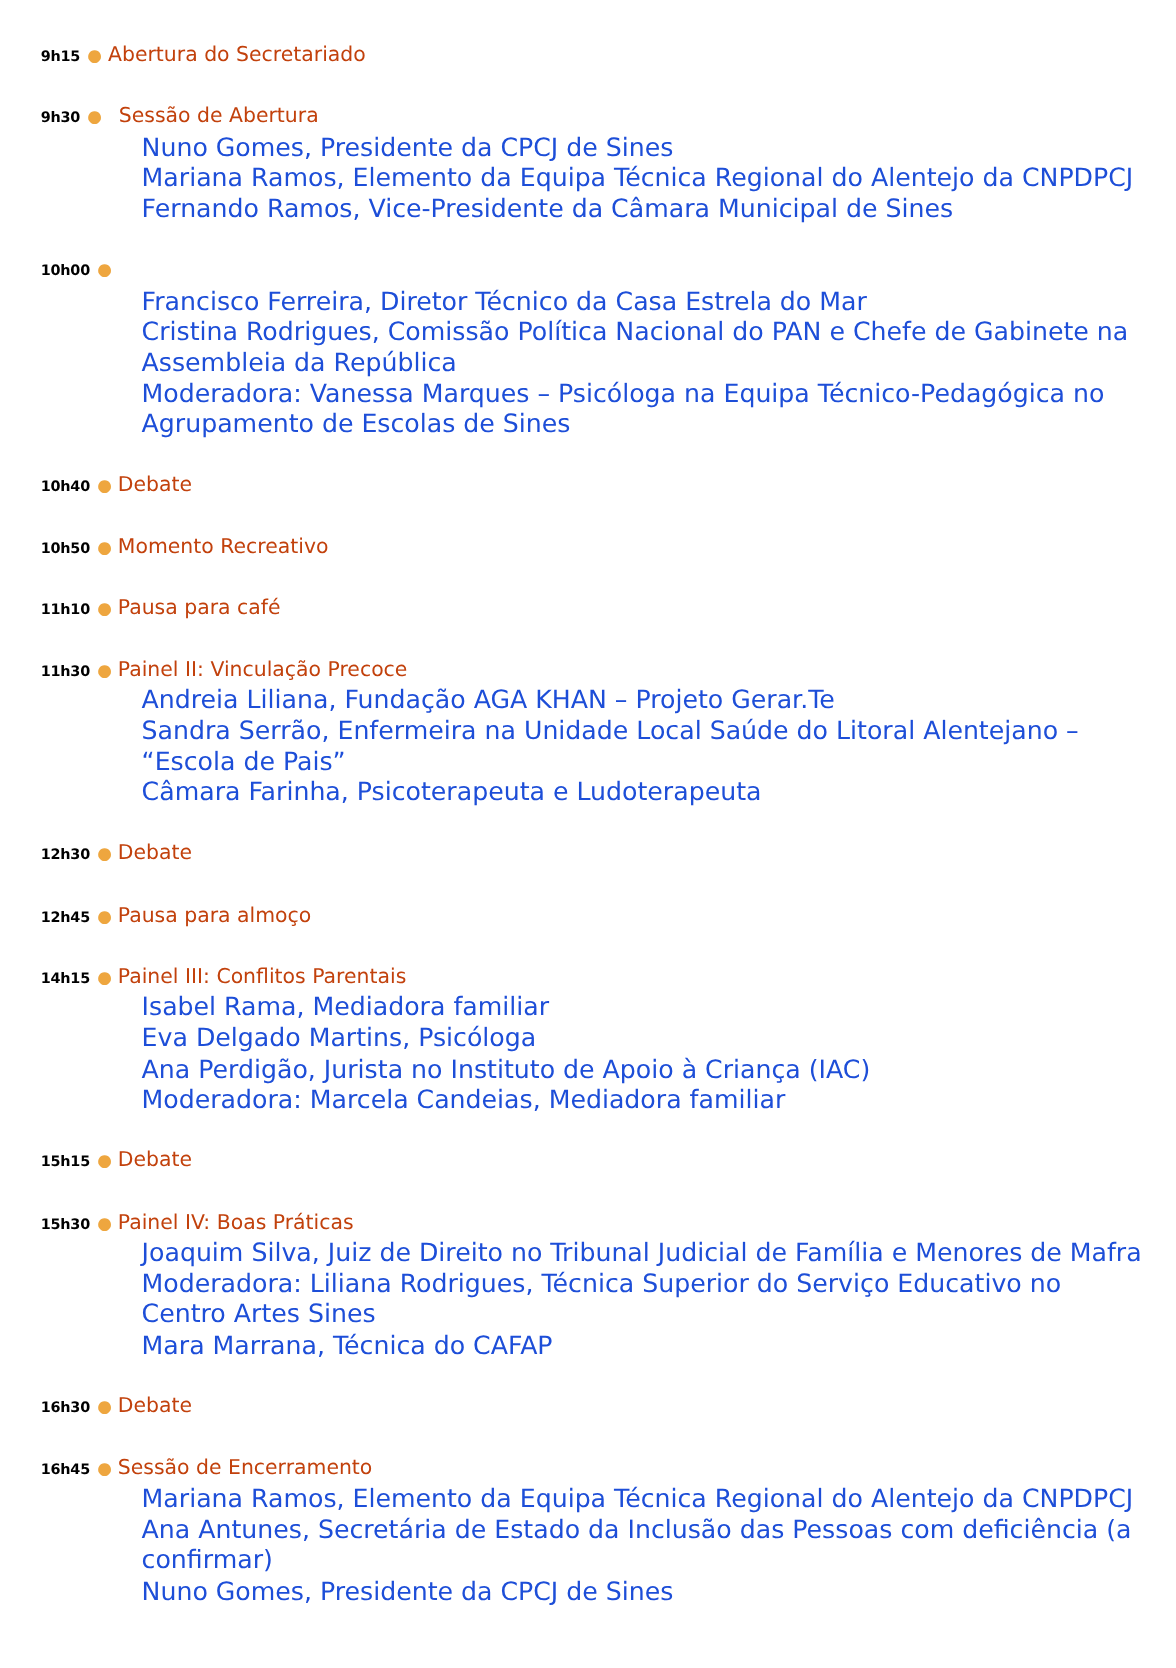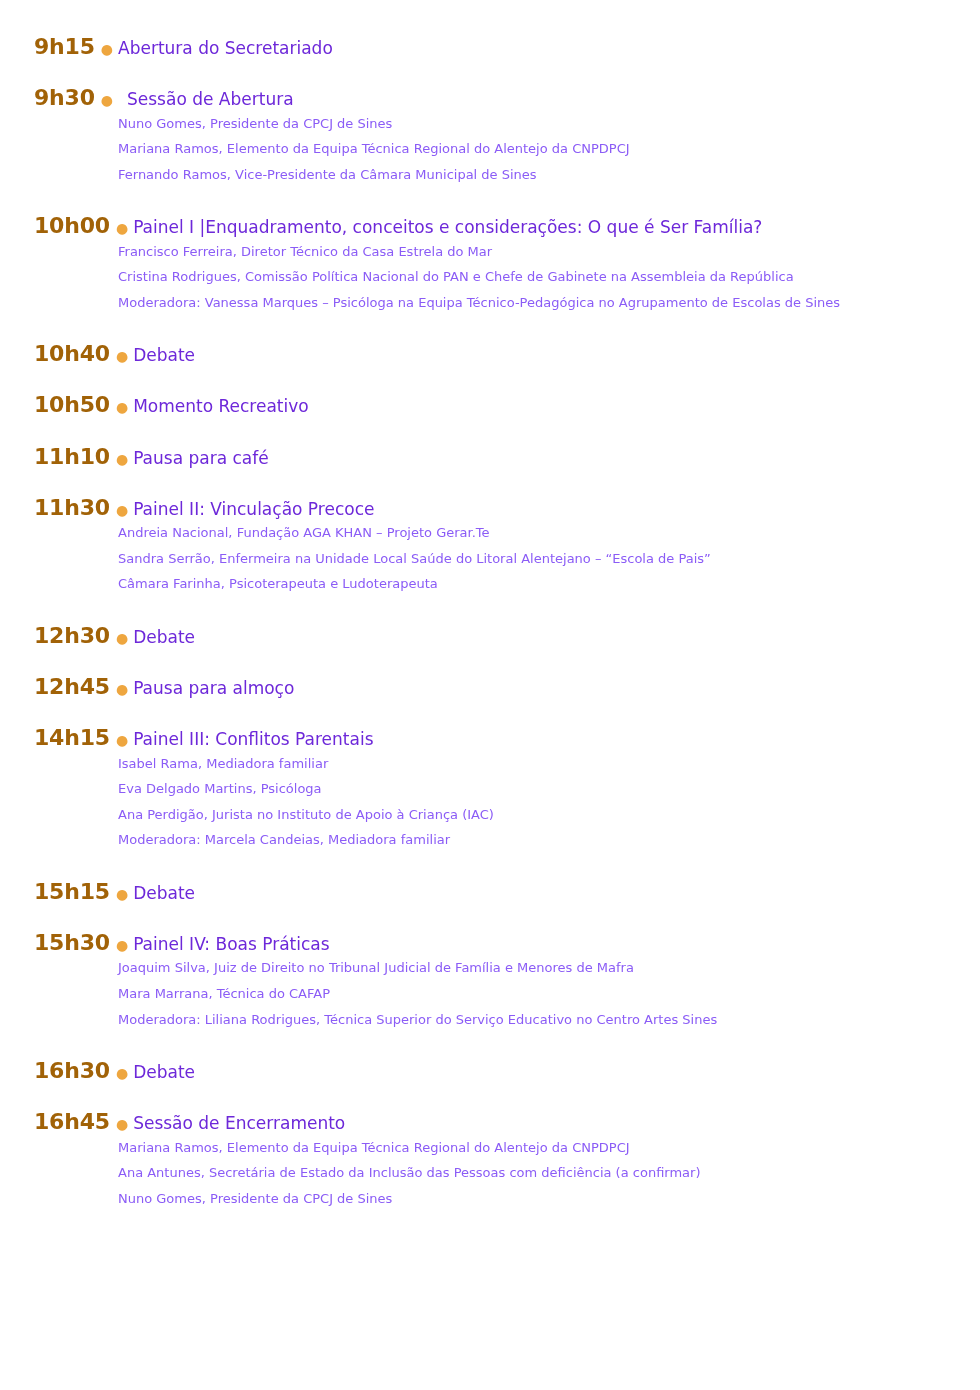--- a/index.html
+++ b/index.html
@@ -26,45 +26,45 @@
     }
     .slot-head {
       display: flex;
       align-items: baseline;
       height: 25.6px;
       line-height: 25.6px;
       font-size: 17px;
       white-space: nowrap;
     }
     .time {
-      color: #a16207;
+      color: #000000;
       font-weight: bold;
-      font-size: 22px;
+      font-size: 12px;
       letter-spacing: -0.2px;
     }
     .bullet {
       color: #eea63f;
       font-size: 14px;
       margin: 0 5px 0 6px;
     }
     .slot-title {
-      color: #6d28d9;
+      color: #c2410c;
     }
     .slot-title.pad {
       padding-left: 9px;
     }
     .speakers {
       margin: 0;
       padding: 0 0 0 84px;
       list-style: none;
     }
     .speaker {
-      font-size: 13px;
+      font-size: 21px;
       line-height: 25.6px;
-      color: #8b5cf6;
+      color: #1d4ed8;
     }
     .gap {
       height: 25.6px;
     }
   </style>
 </head>
 <body>
 
 <div class="program">
 
@@ -88,21 +88,20 @@
       <li class="speaker">Mariana Ramos, Elemento da Equipa Técnica Regional do Alentejo da CNPDPCJ</li>
       <li class="speaker">Fernando Ramos, Vice-Presidente da Câmara Municipal de Sines</li>
     </ul>
   </div>
   <div class="gap"></div>
 
   <div class="slot">
     <div class="slot-head">
       <span class="time">10h00</span>
       <span class="bullet">●</span>
-      <span class="slot-title">Painel I |Enquadramento, conceitos e considerações: O que é Ser Família?</span>
     </div>
     <ul class="speakers">
       <li class="speaker">Francisco Ferreira, Diretor Técnico da Casa Estrela do Mar</li>
       <li class="speaker">Cristina Rodrigues, Comissão Política Nacional do PAN e Chefe de Gabinete na Assembleia da República</li>
       <li class="speaker">Moderadora: Vanessa Marques – Psicóloga na Equipa Técnico-Pedagógica no Agrupamento de Escolas de Sines</li>
     </ul>
   </div>
   <div class="gap"></div>
 
   <div class="slot">
@@ -132,21 +131,21 @@
   </div>
   <div class="gap"></div>
 
   <div class="slot">
     <div class="slot-head">
       <span class="time">11h30</span>
       <span class="bullet">●</span>
       <span class="slot-title">Painel II: Vinculação Precoce</span>
     </div>
     <ul class="speakers">
-      <li class="speaker">Andreia Nacional, Fundação AGA KHAN – Projeto Gerar.Te</li>
+      <li class="speaker">Andreia Liliana, Fundação AGA KHAN – Projeto Gerar.Te</li>
       <li class="speaker">Sandra Serrão, Enfermeira na Unidade Local Saúde do Litoral Alentejano – “Escola de Pais”</li>
       <li class="speaker">Câmara Farinha, Psicoterapeuta e Ludoterapeuta</li>
     </ul>
   </div>
   <div class="gap"></div>
 
   <div class="slot">
     <div class="slot-head">
       <span class="time">12h30</span>
       <span class="bullet">●</span>
@@ -189,22 +188,22 @@
   <div class="gap"></div>
 
   <div class="slot">
     <div class="slot-head">
       <span class="time">15h30</span>
       <span class="bullet">●</span>
       <span class="slot-title">Painel IV: Boas Práticas</span>
     </div>
     <ul class="speakers">
       <li class="speaker">Joaquim Silva, Juiz de Direito no Tribunal Judicial de Família e Menores de Mafra</li>
+      <li class="speaker">Moderadora: Liliana Rodrigues, Técnica Superior do Serviço Educativo no Centro Artes Sines</li>
       <li class="speaker">Mara Marrana, Técnica do CAFAP</li>
-      <li class="speaker">Moderadora: Liliana Rodrigues, Técnica Superior do Serviço Educativo no Centro Artes Sines</li>
     </ul>
   </div>
   <div class="gap"></div>
 
   <div class="slot">
     <div class="slot-head">
       <span class="time">16h30</span>
       <span class="bullet">●</span>
       <span class="slot-title">Debate</span>
     </div>

